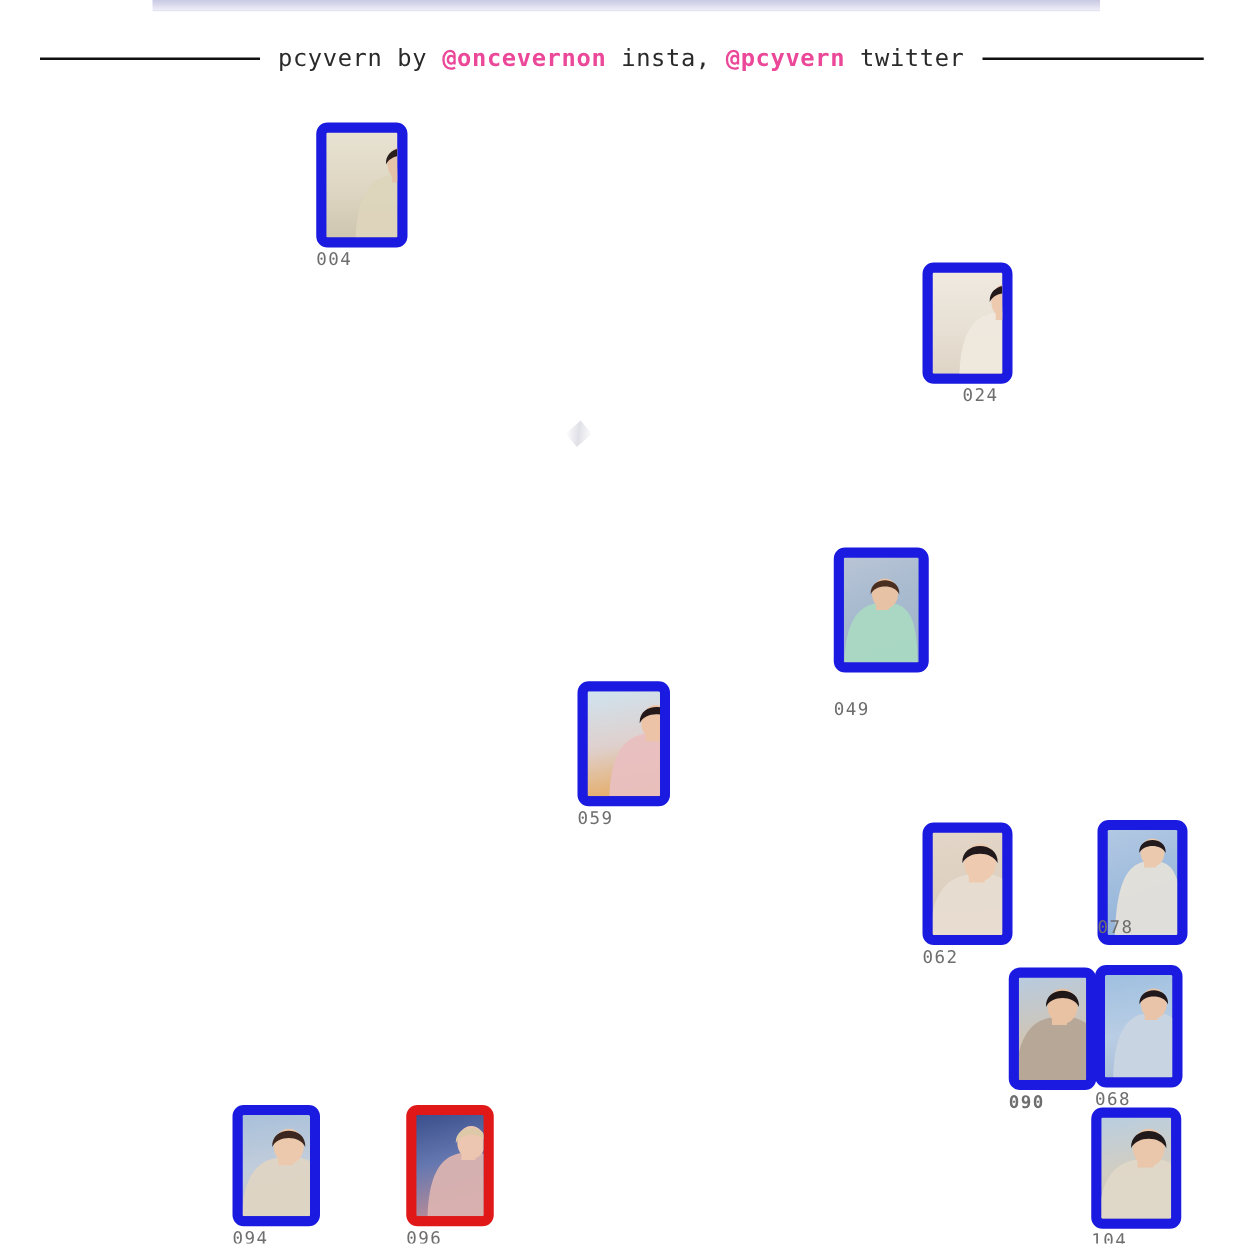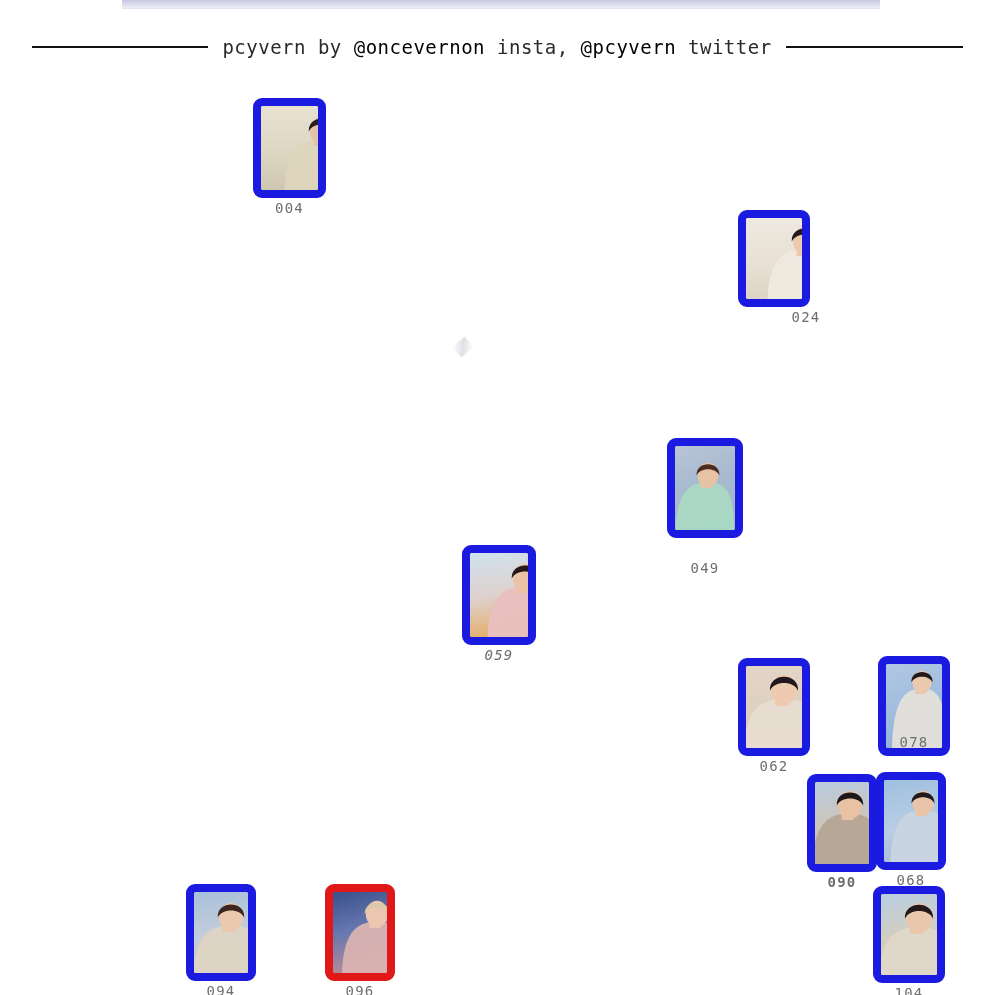--- a/index.html
+++ b/index.html
@@ -51,22 +51,22 @@
   .rule-right { width: 177px; margin-left: 14px; }
 
   .credit-text {
     font-family: "DejaVu Sans Mono", "Liberation Mono", monospace;
     font-size: 19px;
     letter-spacing: 0.5px;
     color: #2a2a2a;
     white-space: nowrap;
   }
   .credit-text .handle {
-    font-weight: normal;
-    color: #000000;
+    font-weight: bold;
+    color: #ec4899;
   }
 
   
   .card {
     position: absolute;
     box-sizing: border-box;
     border-style: solid;
     border-radius: 9px;
     background: #1a1ae0;
     overflow: hidden;
@@ -86,21 +86,21 @@
     position: absolute;
     left: 0; top: 0; right: 0; bottom: 0;
   }
 
   .card-label {
     position: absolute;
     font-family: "DejaVu Sans Mono", "Liberation Mono", monospace;
     font-size: 14px;
     color: #6e6e6e;
     letter-spacing: 1.2px;
-    text-align: center;
+    text-align: left;
     white-space: nowrap;
   }
 
   
   .artifact {
     position: absolute;
     left: 455px;
     top: 340px;
     width: 16px;
     height: 14px;
@@ -160,21 +160,21 @@
       <div class="card blue" style="left: 462px; top: 545px; width: 74px; height: 100px; border-width: 8px;">
         <div class="photo" style="background: linear-gradient(170deg, rgb(207, 227, 239) 0%, rgb(223, 208, 205) 50%, rgb(230, 169, 92) 100%);">
           <svg class="figure" viewBox="0 0 58 84" preserveAspectRatio="none">
             <path d="M17.5,84 C19,39.400000000000006 37,33.400000000000006 55,33.400000000000006 C74.5,33.400000000000006 85,41.400000000000006 85,84 Z" fill="#e9bfc0" opacity="0.96"></path>
             <rect x="46.6" y="28.6" width="12" height="11.4" fill="#ecc3a6"></rect>
             <ellipse cx="55" cy="25" rx="12" ry="14.1" fill="#ecc3a6"></ellipse>
             <path d="M41.8,25.6 C40.6,8.2 69.4,8.2 68.2,25.6 C64,16 46,16 41.8,25.6 Z" fill="#24181a"></path>
           </svg>
         </div>
       </div>
-      <div class="card-label" style="left: 462px; top: 647px; width: 74px; font-style: italic;">059</div>
+      <div class="card-label" style="left: 462px; top: 647px; width: 74px;">059</div>
       <div class="card blue" style="left: 738px; top: 658px; width: 72px; height: 98px; border-width: 8px;">
         <div class="photo" style="background: linear-gradient(175deg, rgb(227, 214, 200) 0%, rgb(221, 208, 192) 55%, rgb(212, 198, 180) 100%);">
           <svg class="figure" viewBox="0 0 56 82" preserveAspectRatio="none">
             <path d="M-2,82 C-0.3999999999999986,38.96 18.8,32.96 38,32.96 C58.8,32.96 70,40.96 70,82 Z" fill="#e7ddd0" opacity="0.96"></path>
             <rect x="29.04" y="27.84" width="12.8" height="12.16" fill="#eecbb0"></rect>
             <ellipse cx="38" cy="24" rx="12.8" ry="15.04" fill="#eecbb0"></ellipse>
             <path d="M23.92,24.64 C22.64,6.08 53.36,6.08 52.08,24.64 C47.6,14.4 28.4,14.4 23.92,24.64 Z" fill="#20181a"></path>
           </svg>
         </div>
       </div>

